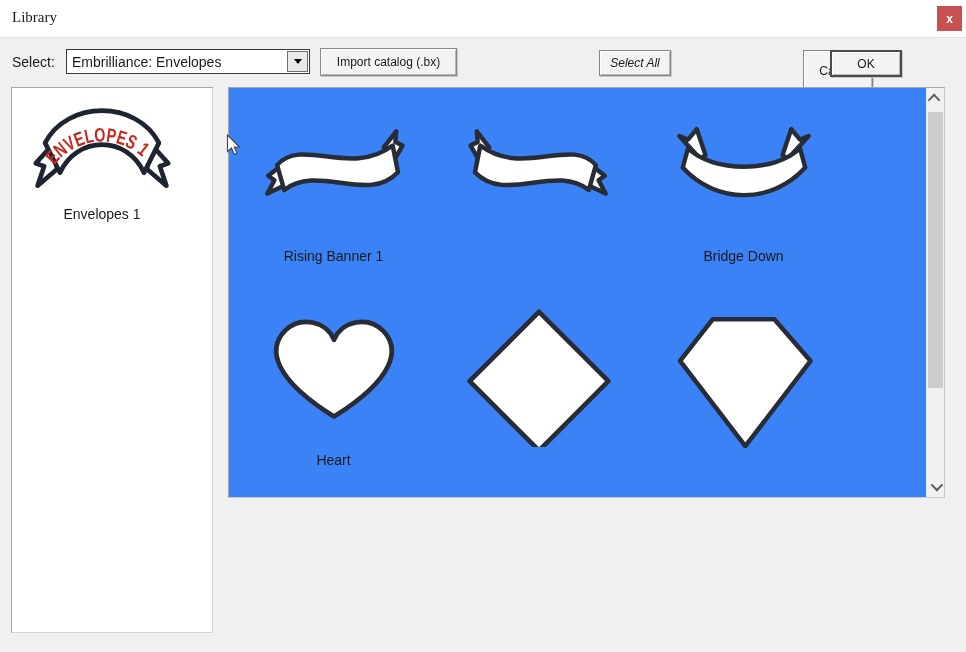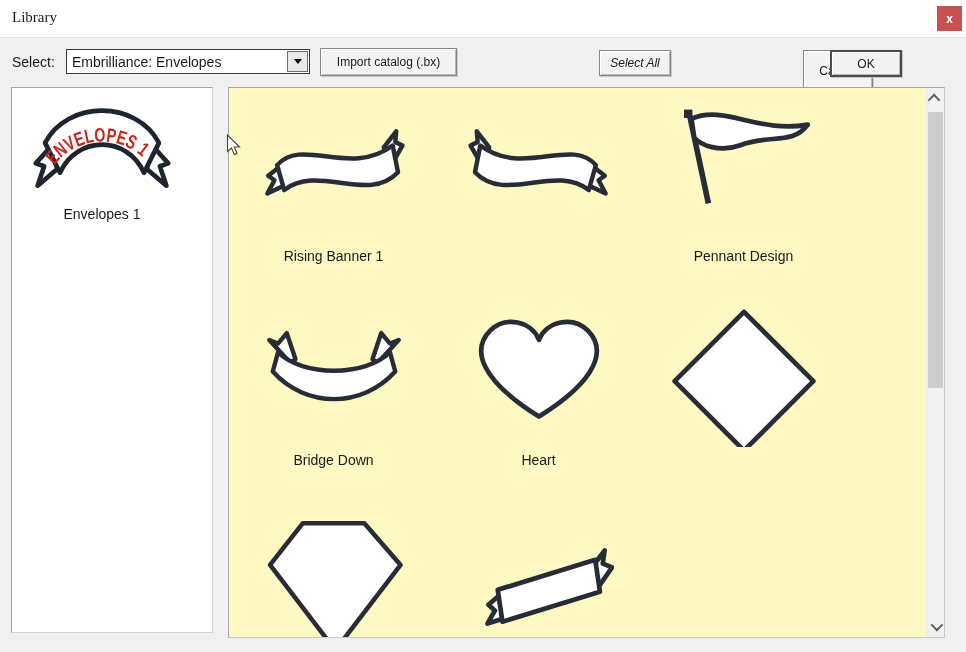--- a/index.html
+++ b/index.html
@@ -40,21 +40,21 @@
   .btn-ok{left:830px;top:50px;width:72px;height:27px;border:2px solid #4c4c4c;}
   
   .left-panel{
     position:absolute;left:11px;top:87px;width:202px;height:546px;background:#fff;
     border:1px solid #a5a5a5;border-right-color:#d2d2d2;border-bottom-color:#d2d2d2;box-sizing:border-box;
   }
   .thumb-item{display:block;}
   .thumb-svg{display:block;width:140px;height:103px;margin:8px 0 0 20px;}
   .thumb-label{width:150px;margin-left:15px;text-align:center;font-size:14px;margin-top:7px;}
   .main-panel{
-    position:absolute;left:228px;top:87px;width:717px;height:551px;background:#fef9c3;
+    position:absolute;left:228px;top:87px;width:717px;height:411px;background:#3b82f6;
     border:1px solid #a5a5a5;border-right-color:#c9c9c9;border-bottom-color:#c9c9c9;
     box-sizing:border-box;overflow:hidden;
   }
   .grid{
     position:absolute;left:2px;top:0;width:698px;
     display:grid;grid-template-columns:repeat(3,205px);grid-auto-rows:204px;padding-top:8px;
   }
   .cell{position:relative;}
   .cell-label{position:absolute;left:0;right:0;bottom:36px;text-align:center;font-size:14px;}
   svg.shape{display:block;stroke:#272c36;fill:#ffffff;stroke-width:5;stroke-linejoin:round;}
@@ -171,26 +171,20 @@
     <div class="cell-label">Rising Banner 1</div>
   </div>
 
   <div class="cell">
     <svg class="shape falling-banner">
             <use href="#sym-falling-banner" xlink:href="#sym-falling-banner"></use>
           </svg>
   </div>
 
 
-  <div class="cell">
-    <svg class="shape pennant">
-            <use href="#sym-pennant" xlink:href="#sym-pennant"></use>
-          </svg>
-    <div class="cell-label">Pennant Design</div>
-  </div>
 
   <div class="cell">
     <svg class="shape bridge-down">
             <use href="#sym-bridge-down" xlink:href="#sym-bridge-down"></use>
           </svg>
     <div class="cell-label">Bridge Down</div>
   </div>
 
   <div class="cell">
     <svg class="shape heart">

